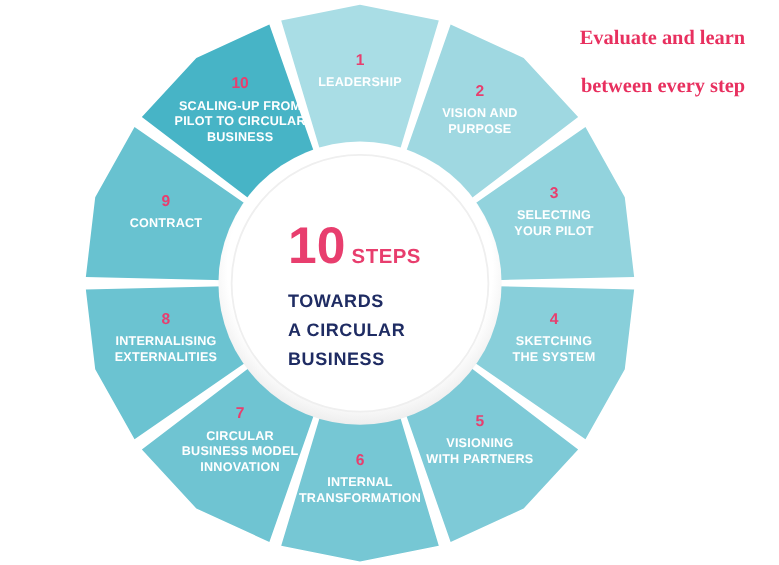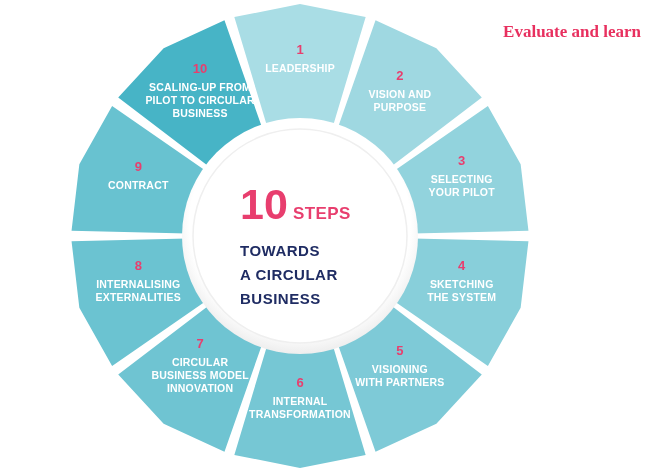--- a/index.html
+++ b/index.html
@@ -55,21 +55,21 @@
     fill:#1F2C63;
     font-family:"Liberation Sans", sans-serif;
     font-weight:bold;
     font-size:15px;
     text-anchor:start;
     dominant-baseline:middle;
     letter-spacing:0.5px;
   }
   #annotation{
     position:absolute;
-    right:8px;
+    right:28px;
     top:2px;
     text-align:right;
     color:#E8305F;
     font-family:"Liberation Serif", serif;
     font-weight:bold;
     font-size:17px;
     line-height:1.18;
     white-space:pre-line;
   }
   #annotation .ann-line{display:block;}
@@ -187,14 +187,15 @@
 
     <text class="center-big" x="240" y="208">10</text>
     <text class="center-steps" x="293" y="215">STEPS</text>
     <text class="center-sub" x="240" y="252">TOWARDS</text>
     <text class="center-sub" x="240" y="276">A CIRCULAR</text>
     <text class="center-sub" x="240" y="300">BUSINESS</text>
   </svg>
 
   <div id="annotation">
     <span class="ann-line">Evaluate and learn</span>
+    <span class="ann-line">between every step</span>
   </div>
 </div>
 
 </body></html>

